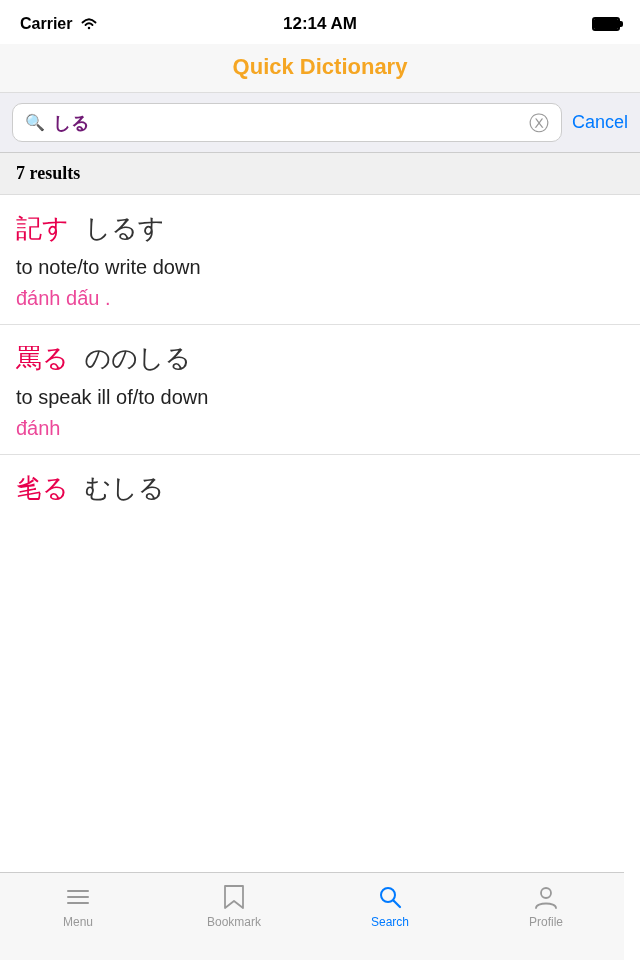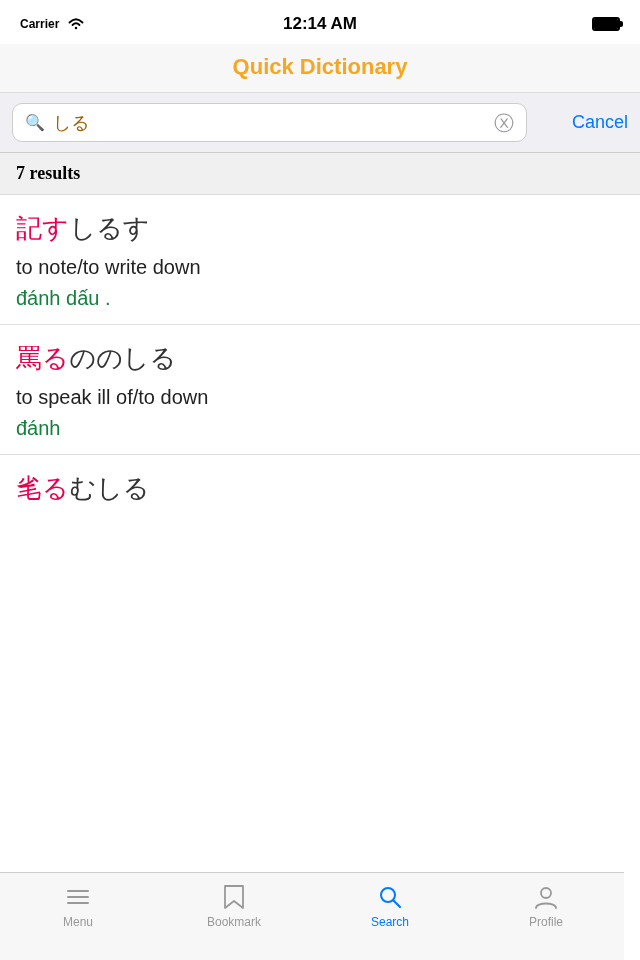--- a/index.html
+++ b/index.html
@@ -19,21 +19,21 @@
       justify-content: space-between;
       align-items: center;
       padding: 10px 20px 6px 20px;
       background: #fff;
       height: 44px;
     }
     .status-left {
       display: flex;
       align-items: center;
       gap: 8px;
-      font-size: 12px;
+      font-size: 16px;
       font-weight: 600;
     }
     .status-time {
       font-size: 17px;
       font-weight: 600;
       position: absolute;
       left: 50%;
       transform: translateX(-50%);
     }
     .status-right {
@@ -101,35 +101,35 @@
     }
     .search-icon-small {
       color: #999;
       font-size: 16px;
     }
     .search-input {
       flex: 1;
       border: none;
       outline: none;
       font-size: 18px;
-      color: #a16207;
+      color: #701a75;
       background: transparent;
+      font-weight: bold;
     }
     .clear-btn {
       color: #999;
       font-size: 20px;
       cursor: pointer;
       line-height: 1;
     }
     .cancel-btn {
       color: #007aff;
       font-size: 18px;
       cursor: pointer;
       white-space: nowrap;
-      margin-left: 35px;
     }
 
     
     .results-count-bar {
       background: #f0f0f0;
       padding: 10px 16px;
       border-bottom: 1px solid #ddd;
       font-family: Liberation Serif, serif;
     }
     .results-count {
@@ -146,42 +146,42 @@
     }
     .result-entry {
       padding: 16px 16px 0 16px;
     }
     .result-entry + .result-entry {
       border-top: 1px solid #e0e0e0;
     }
     .word-line {
       display: flex;
       align-items: flex-end;
-      gap: 1px;
+      gap: 16px;
       margin-bottom: 10px;
     }
     .kanji {
       font-size: 26px;
       color: #e8004d;
       font-weight: 400;
     }
     .reading {
       font-size: 26px;
       color: #333;
       font-weight: 300;
     }
     .definition-line {
       font-size: 20px;
       color: #222;
       margin-bottom: 8px;
       padding-left: 0;
     }
     .definition-sub {
       font-size: 20px;
-      color: #15803d;
+      color: #ec4899;
       margin-bottom: 14px;
     }
 
     
     .tab-bar {
       position: absolute;
       bottom: 0;
       left: 0;
       right: 16px;
       height: 88px;

